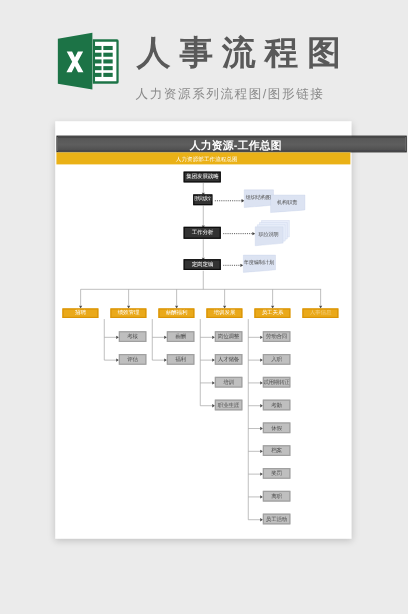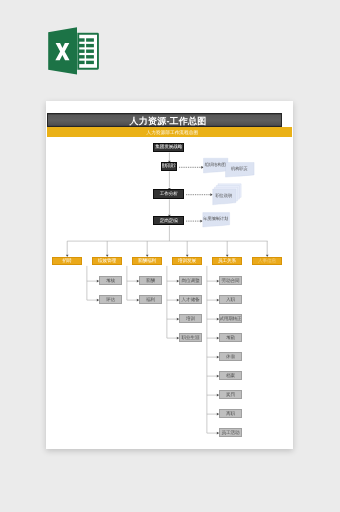--- a/index.html
+++ b/index.html
@@ -5,21 +5,21 @@
   html,body{margin:0;padding:0;}
   *{-webkit-font-smoothing:antialiased;text-rendering:geometricPrecision;}
   body{width:340px;height:512px;overflow:hidden;background:#ebebeb;font-family:"Liberation Sans",sans-serif;}
   .page{position:relative;width:340px;height:512px;background:#ebebeb;will-change:transform;}
   .hdr{position:absolute;left:0;top:0;width:340px;height:100px;}
   .logo{position:absolute;left:46px;top:24px;width:56px;height:52px;}
   .big-title{position:absolute;left:114px;top:30px;font-size:28px;font-weight:bold;color:#595959;letter-spacing:7.5px;line-height:28px;}
   .sub1{position:absolute;left:113px;top:63.5px;font-size:10.5px;color:#8a8a8a;letter-spacing:1.28px;line-height:11px;}
   .sub2{position:absolute;left:113px;top:74px;font-size:10.5px;color:#8a8a8a;letter-spacing:1.28px;line-height:11px;}
   .card{position:absolute;left:45.5px;top:100.5px;width:247px;height:348px;background:#fff;box-shadow:0 2px 6px rgba(0,0,0,.18);}
-  .bar-dark{position:absolute;left:1px;top:12.6px;width:235px;height:13.6px;box-sizing:border-box;border:0.8px solid #262626;background:linear-gradient(to bottom,#3c3c3c 0px,#585858 1.5px,#5e5e5e 55%,#505050 92%,#3a3a46 100%);}
+  .bar-dark{position:absolute;left:1px;top:12.6px;width:292px;height:13.6px;box-sizing:border-box;border:0.8px solid #262626;background:linear-gradient(to bottom,#3c3c3c 0px,#585858 1.5px,#5e5e5e 55%,#505050 92%,#3a3a46 100%);}
   .bar-dark span{color:#fff;font-size:9px;font-weight:bold;display:block;text-align:center;line-height:14.4px;letter-spacing:0.2px;padding-left:8px;}
   .bar-yellow{position:absolute;left:1px;top:26.2px;width:245.6px;height:10.4px;background:#eab117;}
   .bar-yellow span{color:#fff;font-size:4.6px;display:block;text-align:center;line-height:11.5px;letter-spacing:0.1px;padding-left:6px;}
 
   .chart{position:absolute;left:0;top:0;width:247px;height:348px;overflow:hidden;}
   .node{position:absolute;box-sizing:border-box;display:flex;align-items:center;justify-content:center;text-align:center;white-space:nowrap;overflow:hidden;}
   .stage{background:#333333;color:#fff;font-size:4.6px;letter-spacing:-0.1px;border:0.7px solid #0d0d0d;}
   .orange{background:#eaa91a;color:#fff;font-size:4.6px;letter-spacing:-0.1px;border:0.7px solid #d99406;}
   .gray{background:#bfbfbf;color:#4d4d4d;font-size:4.6px;border:0.5px solid #a0a0a0;letter-spacing:-0.15px;}
   .docn{color:#4d4d4d;font-size:4.3px;letter-spacing:-0.1px;}
@@ -41,20 +41,22 @@
         <rect x="32.0" y="25.5" width="6.6" height="3.4"></rect>
         <rect x="40.1" y="25.5" width="7.8" height="3.4"></rect>
         <rect x="32.0" y="31.1" width="6.6" height="3.4"></rect>
         <rect x="40.1" y="31.1" width="7.8" height="3.4"></rect>
         <rect x="32.0" y="36.7" width="6.6" height="3.4"></rect>
         <rect x="40.1" y="36.7" width="7.8" height="3.4"></rect>
         <path d="M2.2 8.2 L31.0 3.3 L31.0 50.6 L2.2 45.8 Z"></path>
       </g>
       <path fill="#ffffff" d="M9.6 19 h4.5 l2.35 5.0 l2.45 -5.0 h4.4 l-4.6 8.45 l4.85 8.85 h-4.5 l-2.65 -5.4 l-2.65 5.4 h-4.4 l4.8 -8.85 z"></path>
     </svg>
+    <div class="big-title">人事流程图</div>
+    <div class="sub2">人力资源系列流程图/图形链接</div>
   </div>
   <div class="card">
     <div class="bar-dark">
         <span>人力资源-工作总图</span>
       </div>
     <div class="bar-yellow">
         <span>人力资源部工作流程总图</span>
       </div>
     <div class="chart" id="chart">
         <svg class="wires" viewBox="0 0 247 348">

